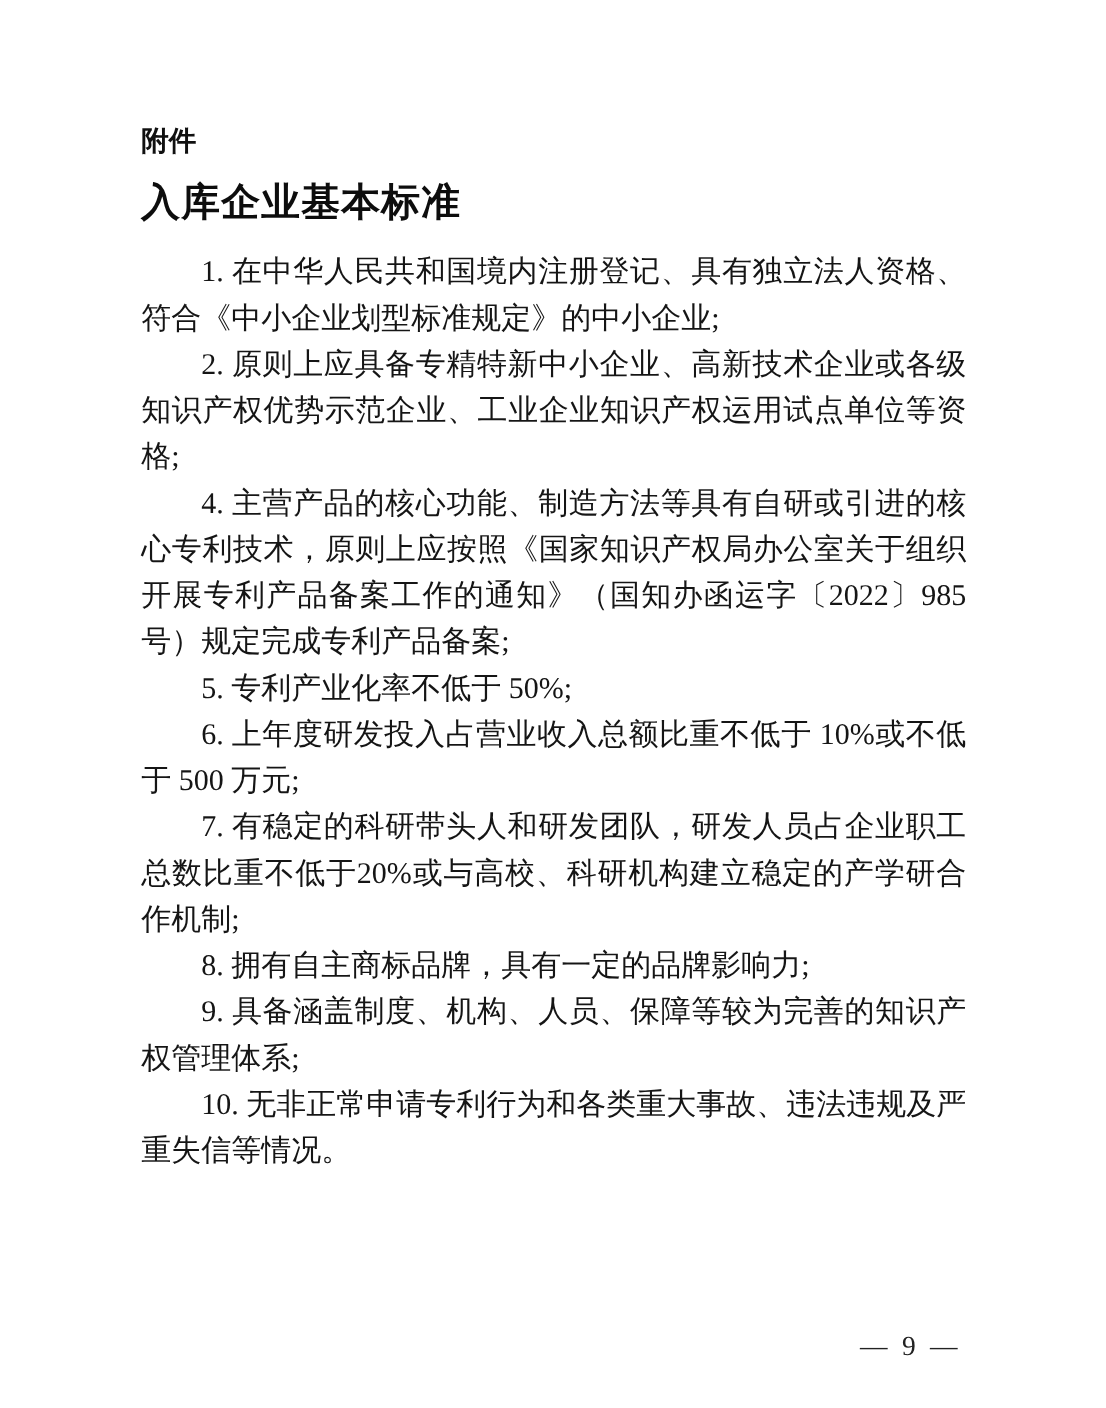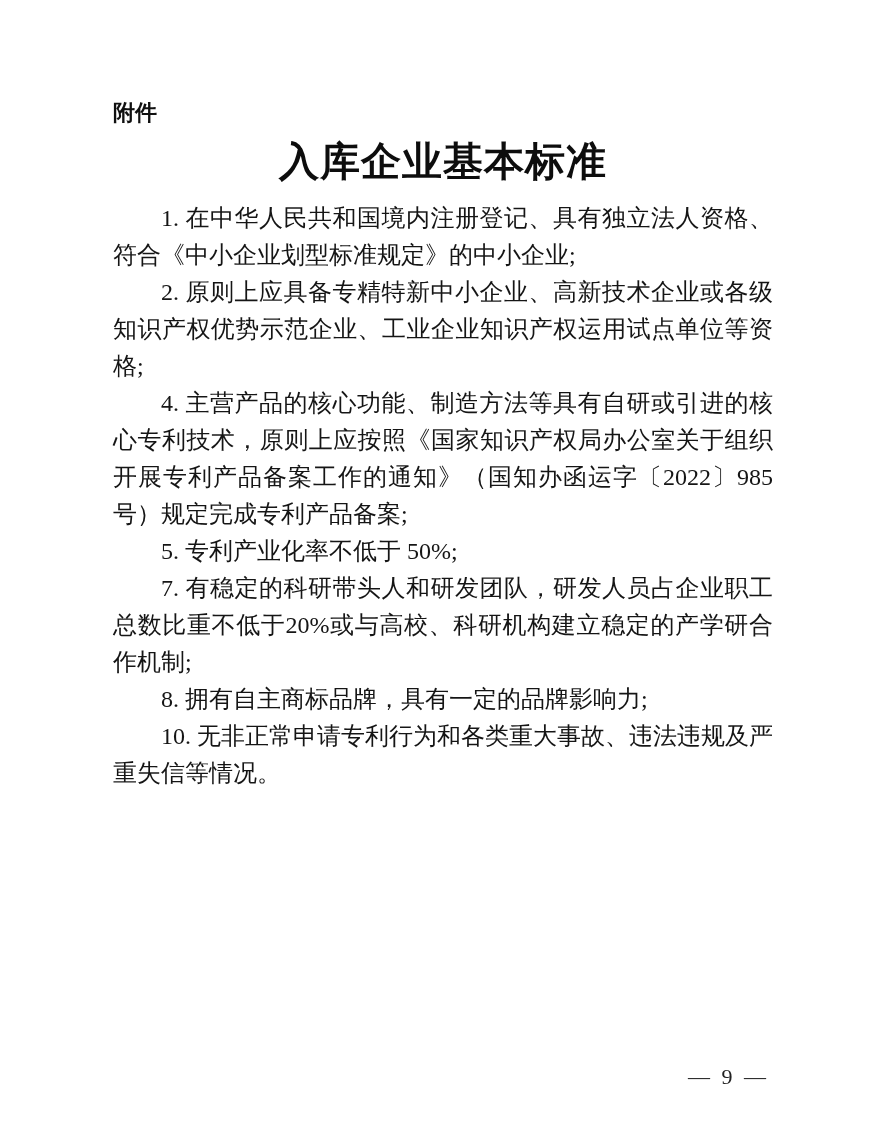--- a/index.html
+++ b/index.html
@@ -23,27 +23,27 @@
   }
   .attachment {
     font-family: "Liberation Sans", "DejaVu Sans", sans-serif;
     font-weight: 700;
     font-size: 22px;
     line-height: 26px;
     color: #101010;
   }
   .title {
     margin: 15px 0 0 0;
-    text-align: center;
-    font-size: 40px;
+    text-align: left;
+    font-size: 31px;
     font-weight: 700;
     line-height: 42px;
     letter-spacing: 1px;
     color: #0d0d0d;
-    font-family: Liberation Serif, serif;
+    font-family: Liberation Sans, sans-serif;
   }
   .body {
     margin-top: 17px;
     font-size: 24px;
     line-height: 37px;
     text-align: justify;
     text-justify: inter-ideograph;
   }
   .body p {
     margin: 0;
@@ -65,19 +65,21 @@
 <div class="doc">
   <div class="attachment">附件</div>
 
   <h1 class="title">入库企业基本标准</h1>
 
   <div class="body">
     <p>1. 在中华人民共和国境内注册登记、具有独立法人资格、符合《中小企业划型标准规定》的中小企业;</p>
     <p>2. 原则上应具备专精特新中小企业、高新技术企业或各级知识产权优势示范企业、工业企业知识产权运用试点单位等资格;</p>
     <p>4. 主营产品的核心功能、制造方法等具有自研或引进的核心专利技术，原则上应按照《国家知识产权局办公室关于组织开展专利产品备案工作的通知》（国知办函运字〔2022〕985 号）规定完成专利产品备案;</p>
     <p>5. 专利产业化率不低于 50%;</p>
+    <p>6. 上年度研发投入占营业收入总额比重不低于 10%或不低于 500 万元;</p>
     <p>7. 有稳定的科研带头人和研发团队，研发人员占企业职工总数比重不低于20%或与高校、科研机构建立稳定的产学研合作机制;</p>
     <p>8. 拥有自主商标品牌，具有一定的品牌影响力;</p>
+    <p>9. 具备涵盖制度、机构、人员、保障等较为完善的知识产权管理体系;</p>
     <p>10. 无非正常申请专利行为和各类重大事故、违法违规及严重失信等情况。</p>
   </div>
 </div>
 
 <div class="pagenum">— 9 —</div>
 
 </body></html>

